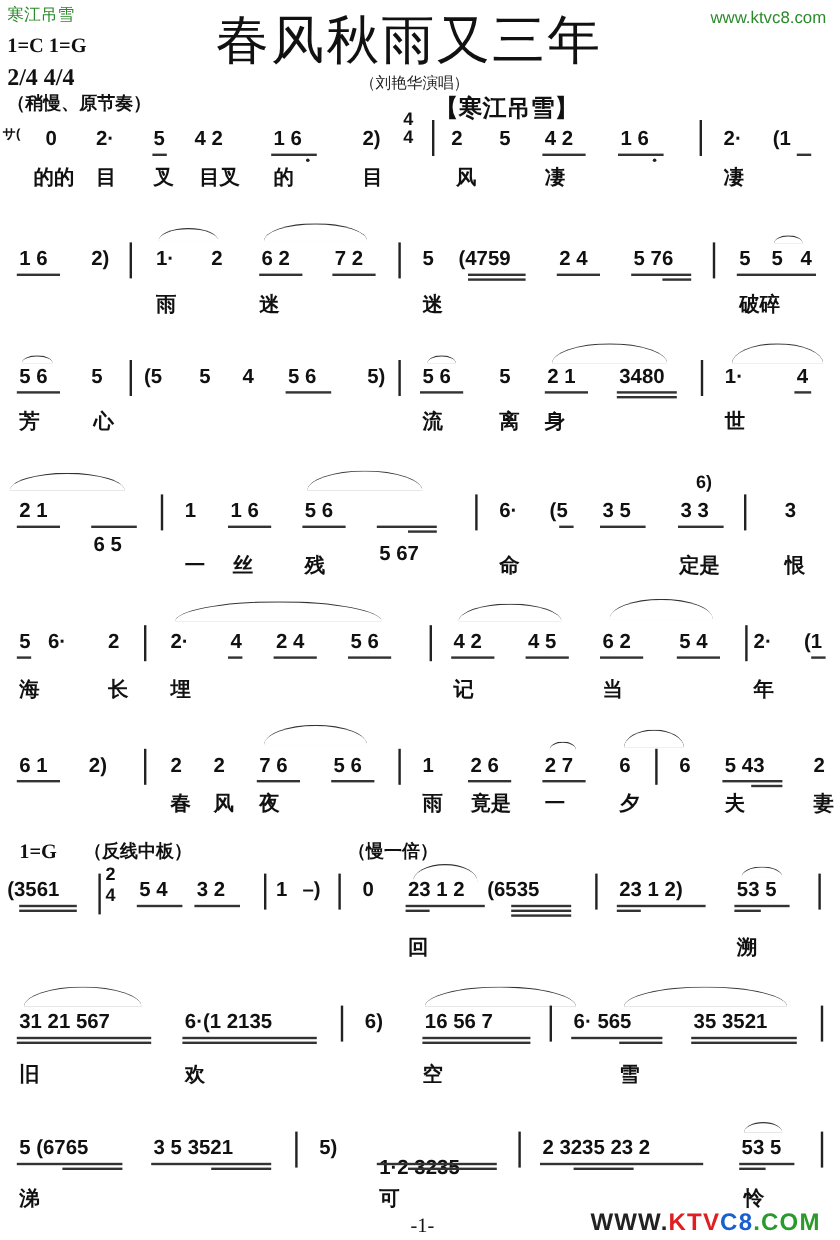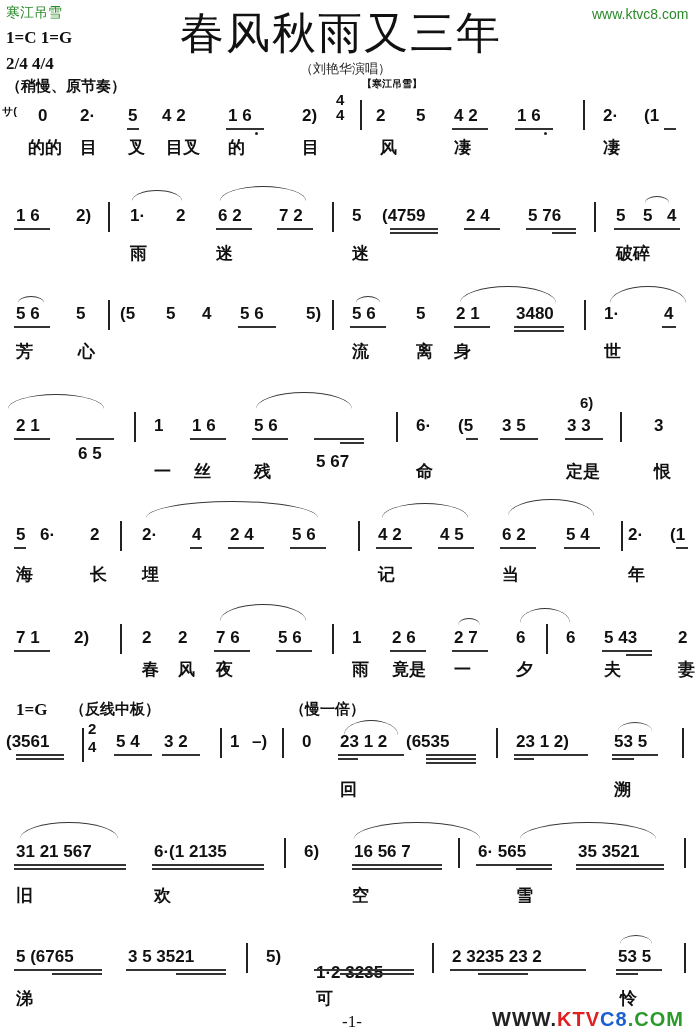--- a/index.html
+++ b/index.html
@@ -5,23 +5,23 @@
   html, body { margin: 0; padding: 0; background: #ffffff; }
   body { width: 700px; height: 1033px; position: relative; overflow: hidden;
          font-family: "Liberation Sans", "DejaVu Sans", sans-serif; color: #111; }
   .abs { position: absolute; white-space: nowrap; }
   .site-cn { left: 6px; top: 4px; font-size: 14px; color: #2a8a2a; }
   .site-url { left: 592px; top: 6px; font-size: 14px; color: #2a8a2a; }
   .title { left: 180px; top: 4px; font-family: "DejaVu Serif", "Liberation Serif", serif;
            font-size: 44px; letter-spacing: 2px; color: #111; }
   .singer { left: 300px; top: 60px; font-size: 13px; color: #222; }
   .key { left: 6px; top: 28px; font-family: "Liberation Serif", serif; font-weight: bold; font-size: 17px; }
-  .meter { left: 6px; top: 54px; font-family: "Liberation Serif", serif; font-weight: bold; font-size: 17px; }
+  .meter { left: 6px; top: 54px; font-family: "Liberation Serif", serif; font-weight: bold; font-size: 20px; }
   .tempo { left: 6px; top: 77px; font-size: 15px; font-weight: bold; }
-  .aria { left: 362px; top: 77px; font-size: 10px; font-weight: bold; }
+  .aria { left: 362px; top: 77px; font-size: 20px; font-weight: bold; }
 
   .line { position: absolute; left: 0; width: 700px; }
   .n { position: absolute; font-size: 17px; font-weight: bold; font-family: "Liberation Sans", sans-serif; white-space: nowrap; }
   .ly { position: absolute; font-size: 17px; font-weight: bold; white-space: nowrap; font-family: "DejaVu Sans", sans-serif; }
   .bar { position: absolute; width: 2px; background: #222; }
   .ul { position: absolute; height: 2px; background: #333; }
   .slur { position: absolute; border-top: 1.6px solid #333; border-radius: 50% 50% 0 0 / 100% 100% 0 0; height: 10px; }
   .dot { position: absolute; width: 3px; height: 3px; background: #222; border-radius: 50%; }
 
   .section { position: absolute; font-size: 15px; font-weight: bold; white-space: nowrap; }
@@ -221,21 +221,21 @@
   <span class="ly" style="left:142px;top:68px;">埋</span>
   <span class="ly" style="left:378px;top:68px;">记</span>
   <span class="ly" style="left:502px;top:68px;">当</span>
   <span class="ly" style="left:628px;top:68px;">年</span>
 </div>
 
 <div class="line" style="top:598px;height:90px;">
   <div class="slur" style="left:220px;top:6px;width:86px;height:16px;"></div>
   <div class="slur" style="left:458px;top:20px;width:22px;height:6px;"></div>
   <div class="slur" style="left:520px;top:10px;width:50px;height:14px;"></div>
-  <span class="n" style="left:16px;top:30px;">7 1</span>
+  <span class="n" style="left:16px;top:30px;">6 1</span>
   <div class="ul" style="left:14px;top:52px;width:36px;"></div>
   <span class="n" style="left:74px;top:30px;">2)</span>
   <div class="bar" style="left:120px;top:26px;height:30px;"></div>
   <span class="n" style="left:142px;top:30px;">2</span>
   <span class="n" style="left:178px;top:30px;">2</span>
   <span class="n" style="left:216px;top:30px;">7 6</span>
   <div class="ul" style="left:214px;top:52px;width:36px;"></div>
   <span class="n" style="left:278px;top:30px;">5 6</span>
   <div class="ul" style="left:276px;top:52px;width:36px;"></div>
   <div class="bar" style="left:332px;top:26px;height:30px;"></div>

